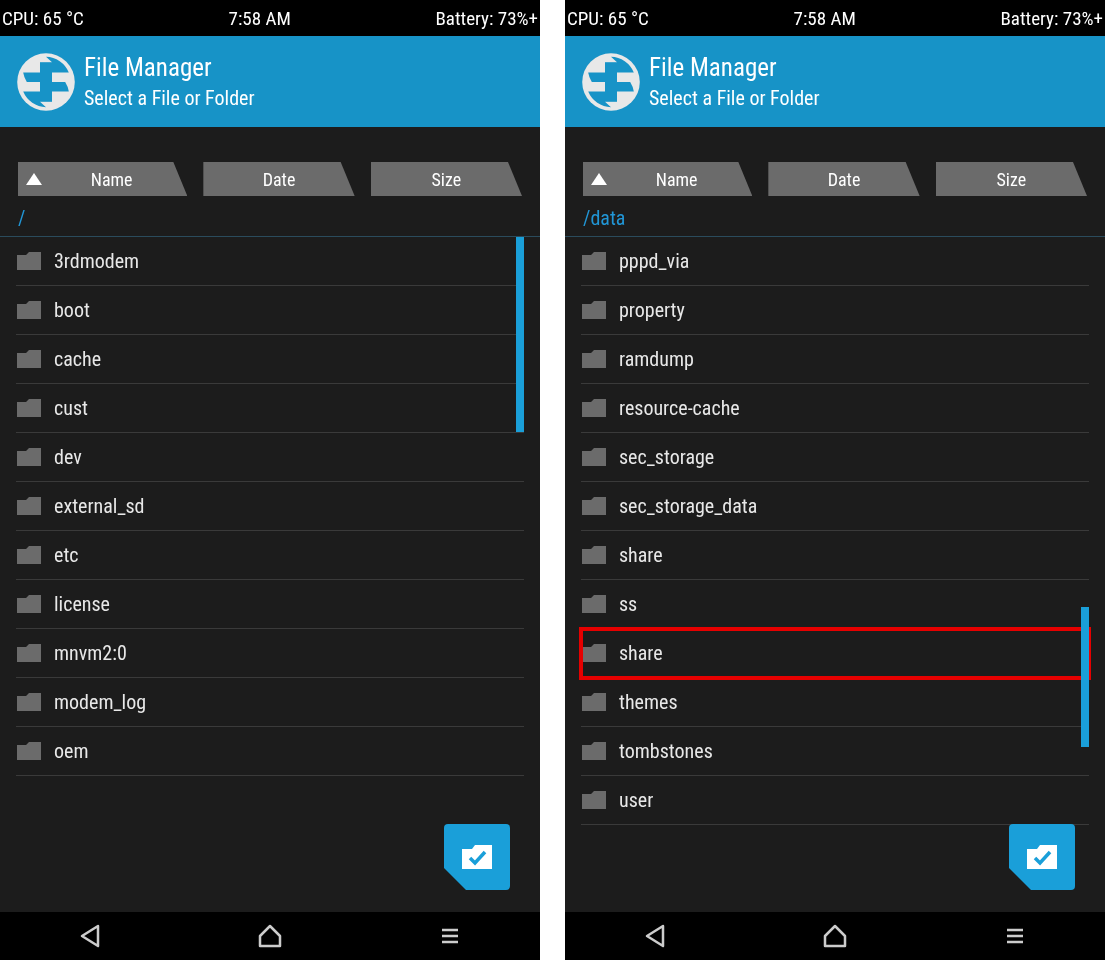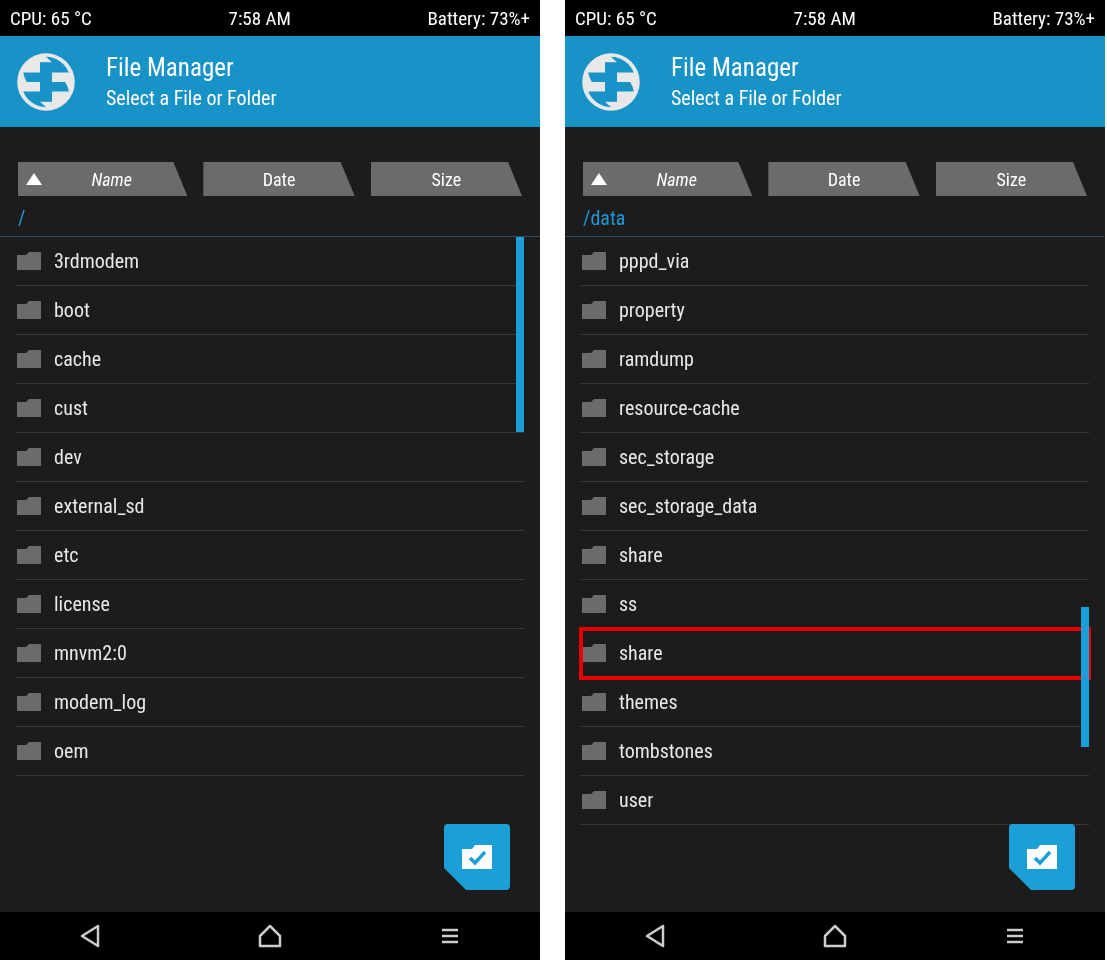--- a/index.html
+++ b/index.html
@@ -22,30 +22,30 @@
     position: relative;
     overflow: hidden;
   }
   .statusbar {
     background: #000;
     color: #fff;
     height: 36px;
     display: flex;
     align-items: center;
     justify-content: space-between;
-    padding: 0 10px;
+    padding: 0 2px;
     font-size: 19px;
   }
   .header {
     background: #1793C7;
     height: 91px;
     display: flex;
     align-items: center;
     padding: 8px 16px;
-    gap: 30px;
+    gap: 8px;
   }
   .logo {
     width: 60px;
     height: 60px;
     flex-shrink: 0;
   }
   .header-text { color: #fff; }
   .header-title { font-size: 25px; font-weight: 400; }
   .header-sub { font-size: 20px; margin-top: 4px; }
   .spacer-top { height: 35px; background:#1c1c1c; }
@@ -60,21 +60,21 @@
     flex: 1;
     background: #6b6b6b;
     color: #fff;
     display: flex;
     align-items: center;
     justify-content: center;
     font-size: 18px;
     position: relative;
     clip-path: polygon(0 0, calc(100% - 14px) 0, 100% 100%, 0 100%);
   }
-  .sortbar .btn:first-child { padding-left: 18px; font-style: italic; }
+  .sortbar .btn:first-child { padding-left: 18px; }
   .sort-arrow {
     position: absolute;
     left: 8px;
     width: 0; height: 0;
     border-left: 8px solid transparent;
     border-right: 8px solid transparent;
     border-bottom: 12px solid #fff;
   }
   .path {
     color: #2196d6;

